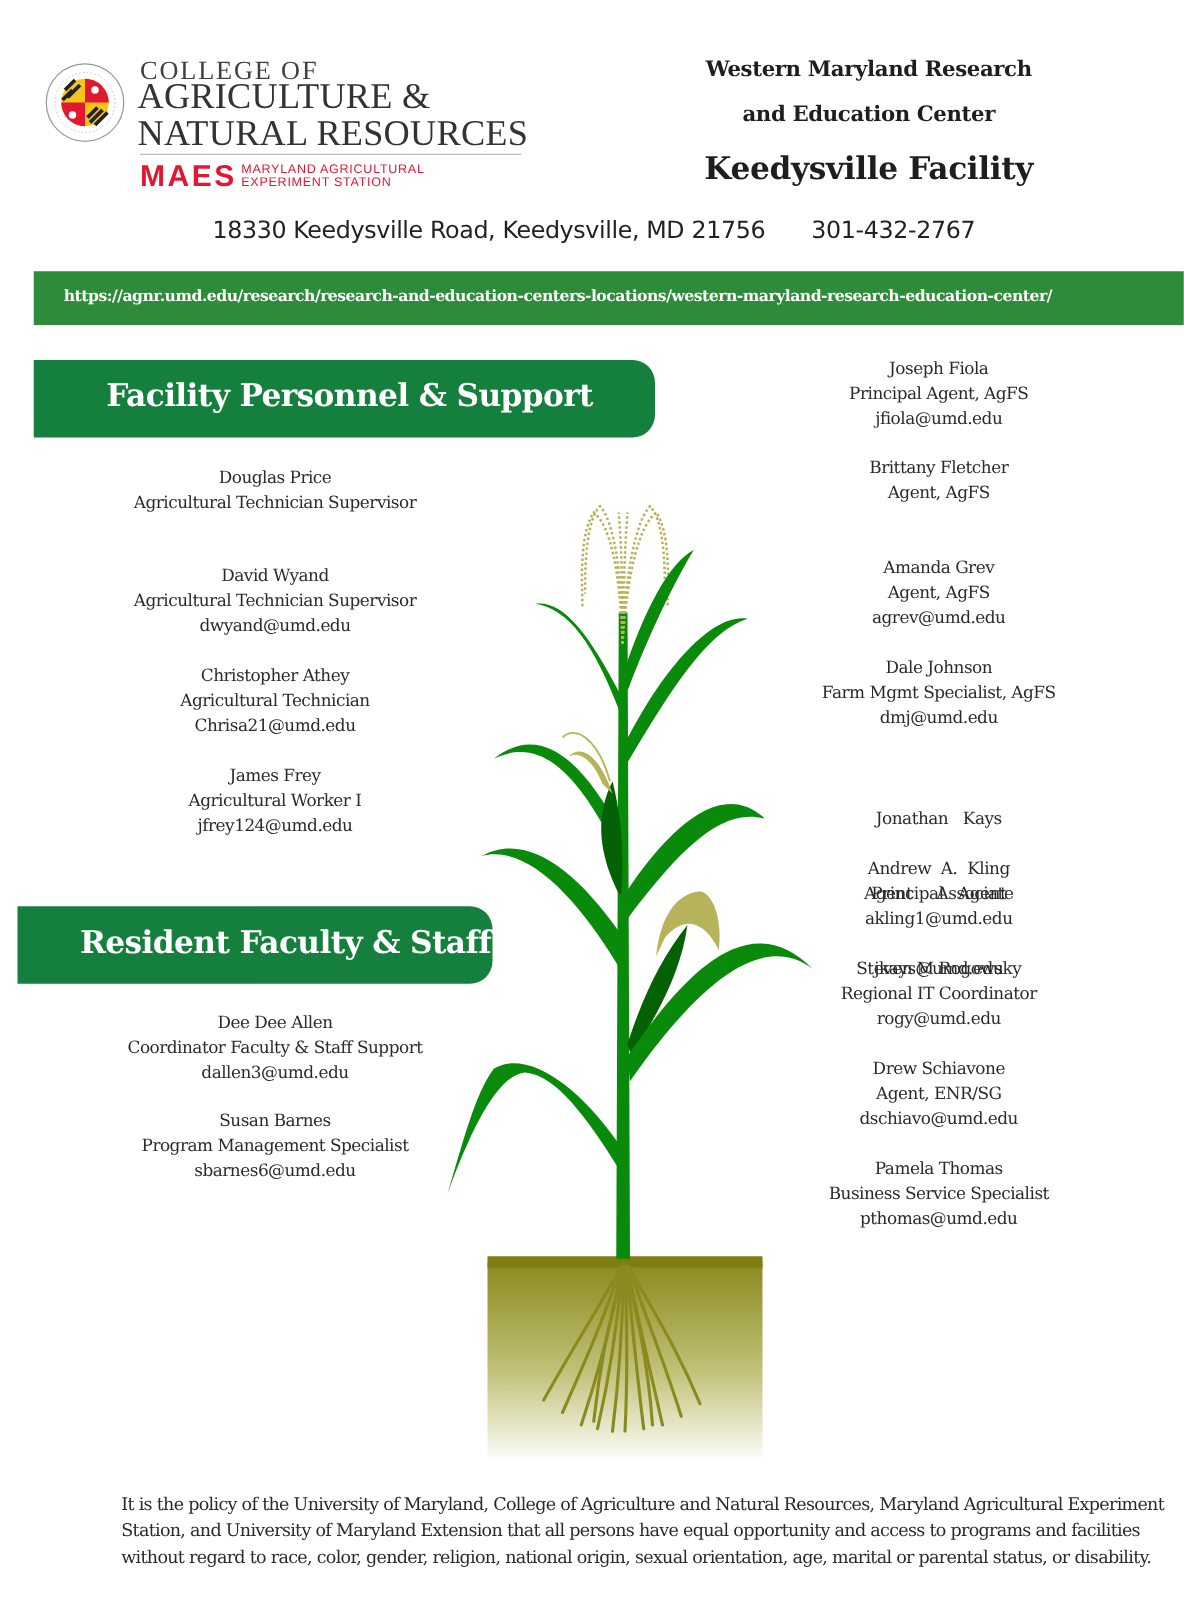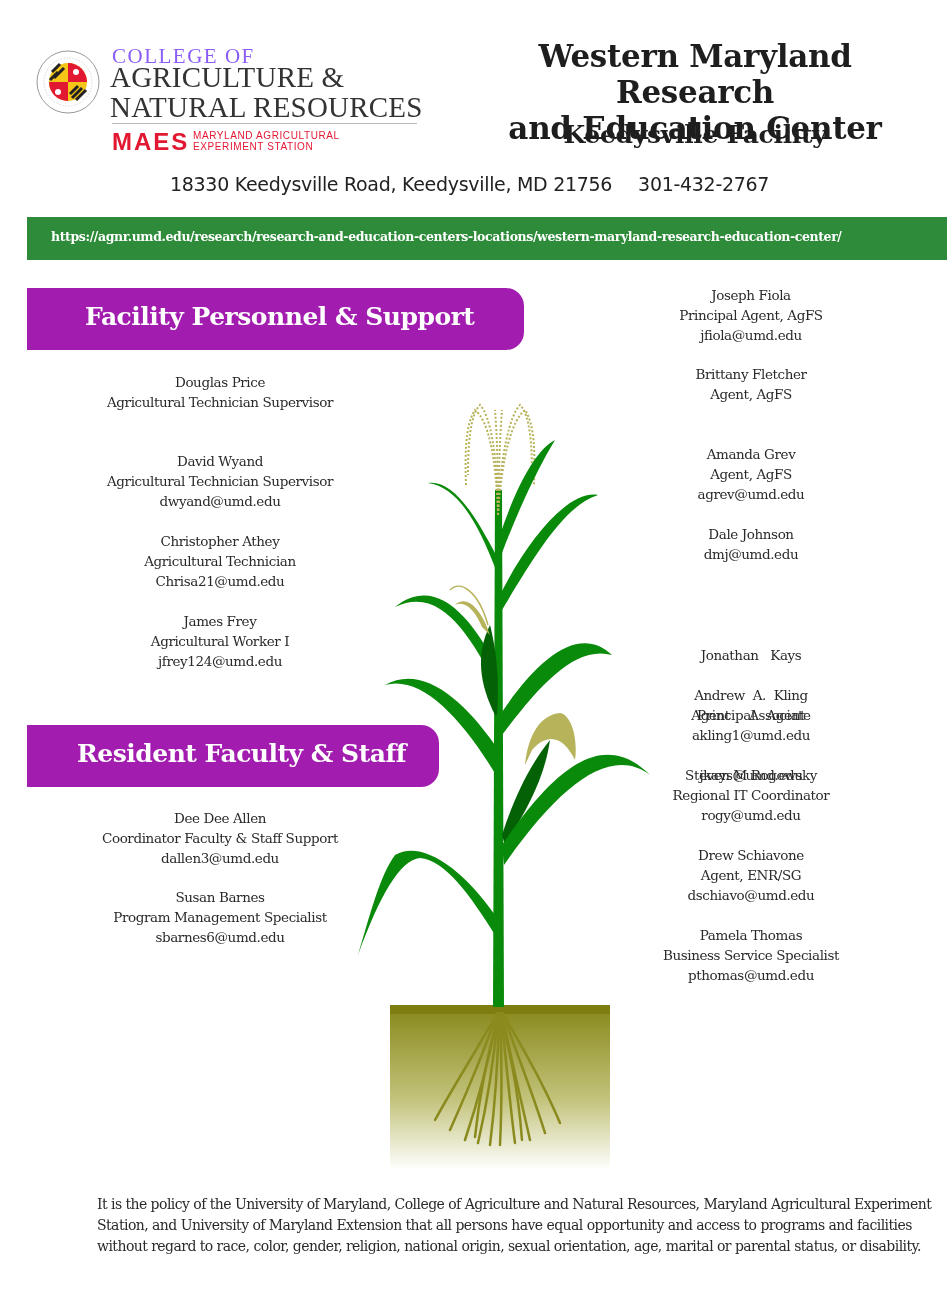--- a/index.html
+++ b/index.html
@@ -2,41 +2,41 @@
 <html><head>
 <meta charset="utf-8">
 <style>
   html, body { margin:0; padding:0; background:#ffffff; }
   body { width:947px; height:1292px; position:relative; overflow:hidden;
          font-family:"DejaVu Serif", serif; color:#222; }
   .abs { position:absolute; }
 
   
   .seal { left:36px; top:50px; width:64px; height:64px; }
-  .college-of { left:112px; top:44px; font-family:"Liberation Serif", serif; font-size:21px; letter-spacing:1.5px; color:#8b5cf6; }
+  .college-of { left:112px; top:44px; font-family:"Liberation Serif", serif; font-size:21px; letter-spacing:1.5px; color:#404040; }
   .agri { left:110px; top:62px; font-family:"Liberation Serif", serif; font-size:29px; color:#333; letter-spacing:0.2px; line-height:30px; }
   .logo-rule { left:112px; top:123px; width:305px; height:1px; background:#bbb; }
   .maes { left:112px; top:128px; font-family:"Liberation Sans", sans-serif; font-weight:bold; font-size:24px; letter-spacing:2px; color:#e21833; }
   .maes-sub { left:193px; top:130px; font-family:"Liberation Sans", sans-serif; font-size:10px; line-height:11px; color:#e21833; letter-spacing:0.6px; }
 
   
-  .title { left:495px; top:38px; width:400px; text-align:center; font-family:"DejaVu Serif", serif; font-weight:bold; font-size:31px; line-height:36px; color:#1e1e1e; letter-spacing:-0.3px; }
+  .title { left:495px; top:38px; width:400px; text-align:center; font-family:"DejaVu Serif", serif; font-weight:bold; font-size:17px; line-height:36px; color:#1e1e1e; letter-spacing:-0.3px; }
   .subtitle { left:495px; top:120px; width:400px; text-align:center; font-weight:bold; font-size:25px; color:#1e1e1e; letter-spacing:-0.3px; }
   .address { left:170px; top:173px; font-family:"DejaVu Sans", sans-serif; font-size:19px; color:#222; letter-spacing:-0.3px; }
-  .address .phone { margin-left:26px; }
+  .address .phone { margin-left:37px; }
 
   
   .urlbar { left:27px; top:217px; width:940px; height:43px; background:#2e8b3a; }
   .urlbar span { position:absolute; left:24px; top:12px; color:#fff; font-family:"DejaVu Serif", serif; font-weight:bold; font-size:12.5px; letter-spacing:-0.4px; }
 
   
-  .section-head { background:#a21caf; color:#fff; font-weight:bold; border-radius:0 18px 18px 0; }
+  .section-head { background:#15803d; color:#fff; font-weight:bold; border-radius:0 18px 18px 0; }
   .sec1 { left:27px; top:288px; width:497px; height:62px; }
   .sec1 span { position:absolute; left:58px; top:14px; font-size:25px; letter-spacing:-0.5px; }
-  .sec2 { left:27px; top:725px; width:412px; height:62px; }
+  .sec2 { left:14px; top:725px; width:380px; height:62px; }
   .sec2 span { position:absolute; left:50px; top:14px; font-size:25px; letter-spacing:-0.5px; }
 
   
   .person { position:absolute; text-align:center; font-family:"DejaVu Serif", serif; font-size:13.5px; line-height:20px; color:#2a2a2a; letter-spacing:-0.4px; }
   .person div { white-space:nowrap; }
   .left-col { width:300px; left:70px; }
   .right-col { width:260px; left:621px; }
 
   
   .plant { left:350px; top:395px; width:310px; height:780px; }
@@ -132,20 +132,21 @@
   <div>Brittany Fletcher</div>
   <div>Agent, AgFS</div>
 </div>
 <div class="person right-col" style="top:444px;">
   <div>Amanda Grev</div>
   <div>Agent, AgFS</div>
   <div>agrev@umd.edu</div>
 </div>
 <div class="person right-col" style="top:524px;">
   <div>Dale Johnson</div>
+  <div>Farm Mgmt Specialist, AgFS</div>
   <div>dmj@umd.edu</div>
 </div>
 <div class="person right-col" style="top:605px; white-space:pre;">
   <div style="white-space:pre;text-align:center;">Jonathan   Kays</div>
   <div style="white-space:pre;">Principal   Agent</div>
   <div>jkays@umd.edu</div>
 </div>
 <div class="person right-col" style="top:685px;">
   <div style="white-space:pre;">Andrew  A.  Kling</div>
   <div style="white-space:pre;">Agent     Associate</div>

